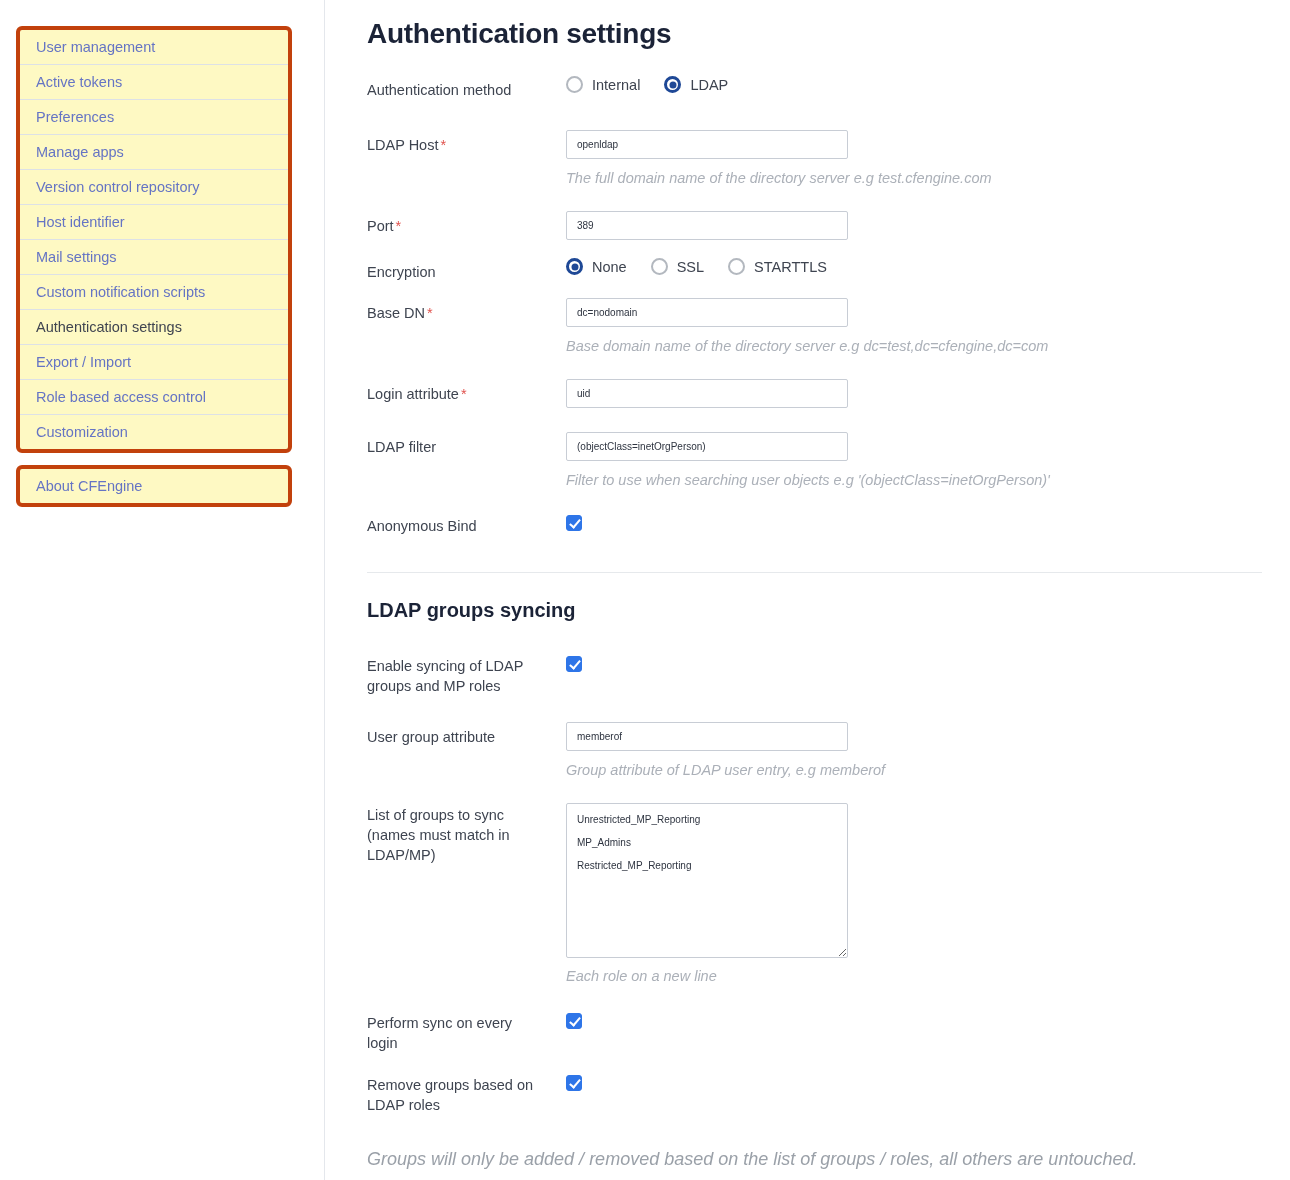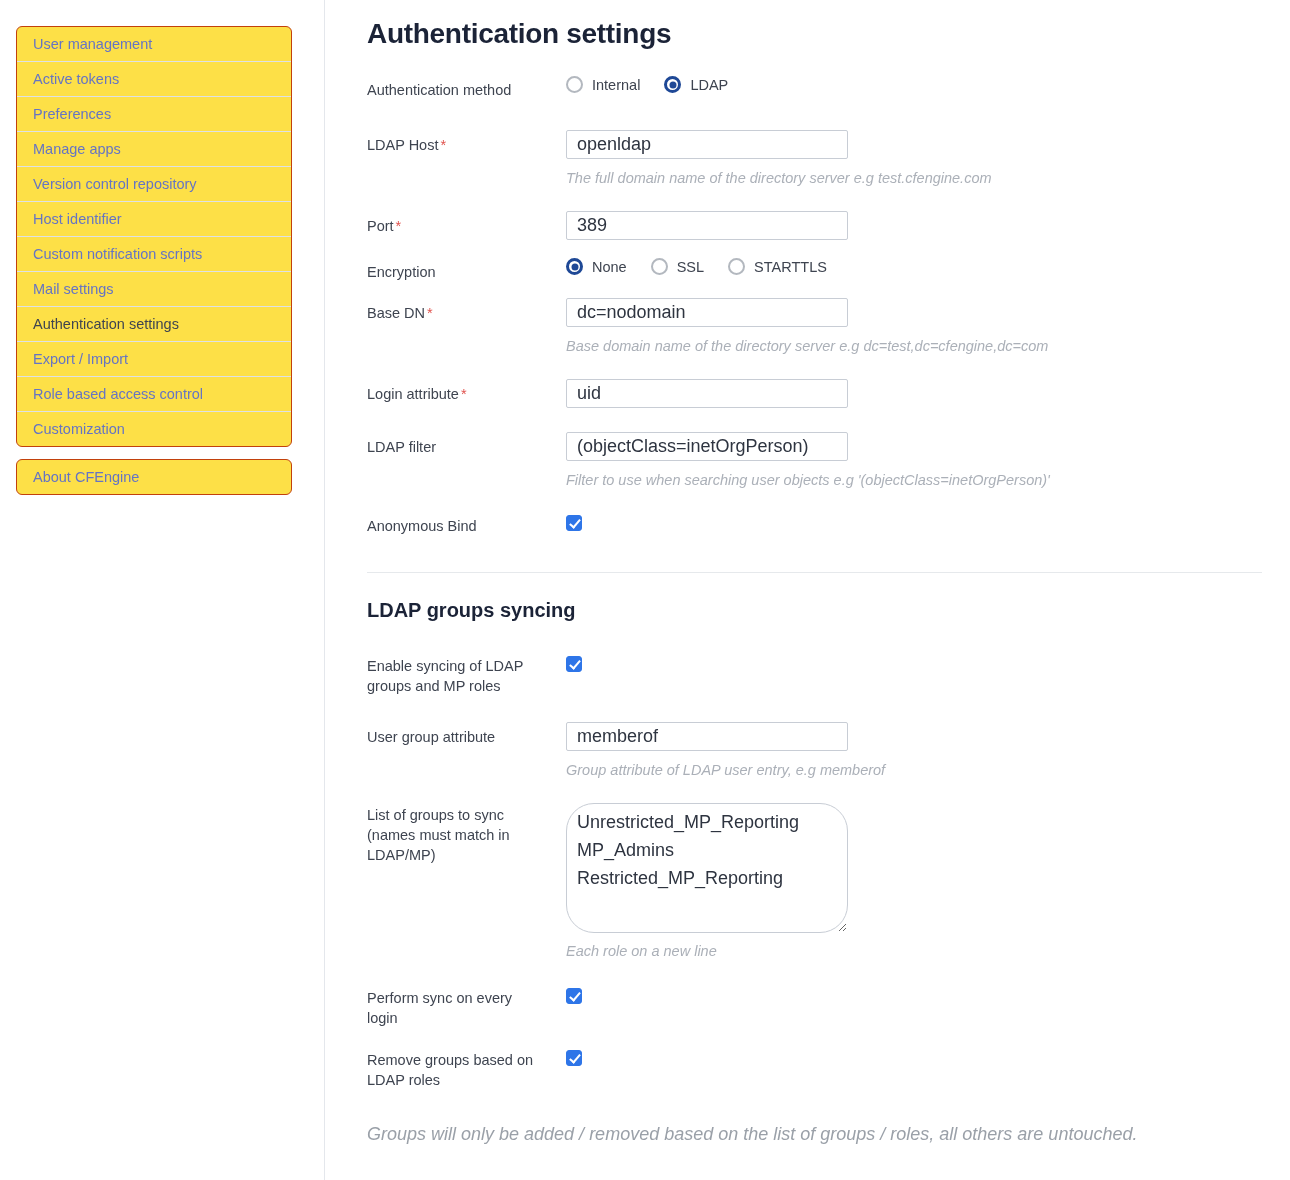--- a/index.html
+++ b/index.html
@@ -13,24 +13,24 @@
   .layout { display: flex; min-height: 1180px; }
 
   
   .sidebar {
     width: 325px;
     flex: 0 0 325px;
     border-right: 1px solid #e4e7ec;
     padding: 26px 32px 0 16px;
   }
   .nav-box {
-    border: 1px solid #c2410c;
+    border: 4px solid #c2410c;
     border-radius: 6px;
     overflow: hidden;
-    background: #fde047;
+    background: #fef9c3;
   }
   .nav-item {
     padding: 8px 16px;
     line-height: 18px;
     color: #6574c4;
     cursor: pointer;
     border-top: 1px solid #dde1e6;
   }
   .nav-item:first-child { border-top: none; }
   .nav-item.active { color: #3f4450; }
@@ -66,29 +66,28 @@
   .req { color: #e0524d; margin-left: 2px; }
   .control-col { margin-left: 21px; flex: 1 1 auto; }
 
   .text-input {
     width: 282px;
     height: 29px;
     border: 1px solid #c8cdd5;
     border-radius: 2px;
     padding: 4px 10px;
     font-family: "Liberation Sans", sans-serif;
-    font-size: 18px;
+    font-size: 10px;
     color: #2e3440;
     background: #fff;
   }
   textarea.text-input {
-    height: 130px;
+    height: 155px;
     resize: both;
-    line-height: 28px;
-    border-radius: 28px;
+    line-height: 23px;
   }
   .help-text {
     margin-top: 10px;
     font-style: italic;
     color: #abb0b8;
     line-height: 18px;
   }
 
   
   .radio-group { display: flex; align-items: center; gap: 24px; padding-top: 3px; }
@@ -150,22 +149,22 @@
 <div class="layout">
 
   <div class="sidebar">
     <div class="nav-box">
       <div class="nav-item">User management</div>
       <div class="nav-item">Active tokens</div>
       <div class="nav-item">Preferences</div>
       <div class="nav-item">Manage apps</div>
       <div class="nav-item">Version control repository</div>
       <div class="nav-item">Host identifier</div>
+      <div class="nav-item">Mail settings</div>
       <div class="nav-item">Custom notification scripts</div>
-      <div class="nav-item">Mail settings</div>
       <div class="nav-item active">Authentication settings</div>
       <div class="nav-item">Export / Import</div>
       <div class="nav-item">Role based access control</div>
       <div class="nav-item">Customization</div>
     </div>
     <div class="nav-box about-box">
       <div class="nav-item">About CFEngine</div>
     </div>
   </div>
 

